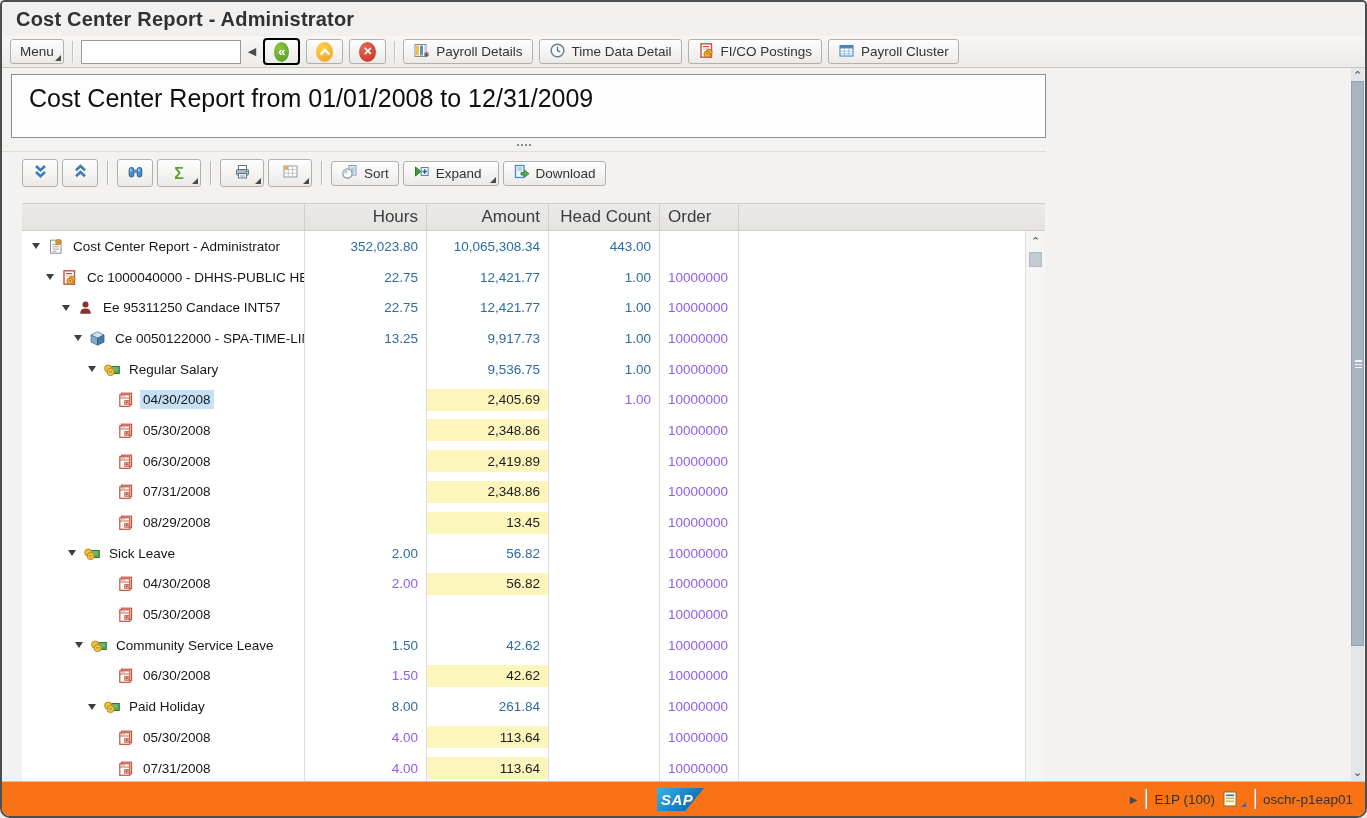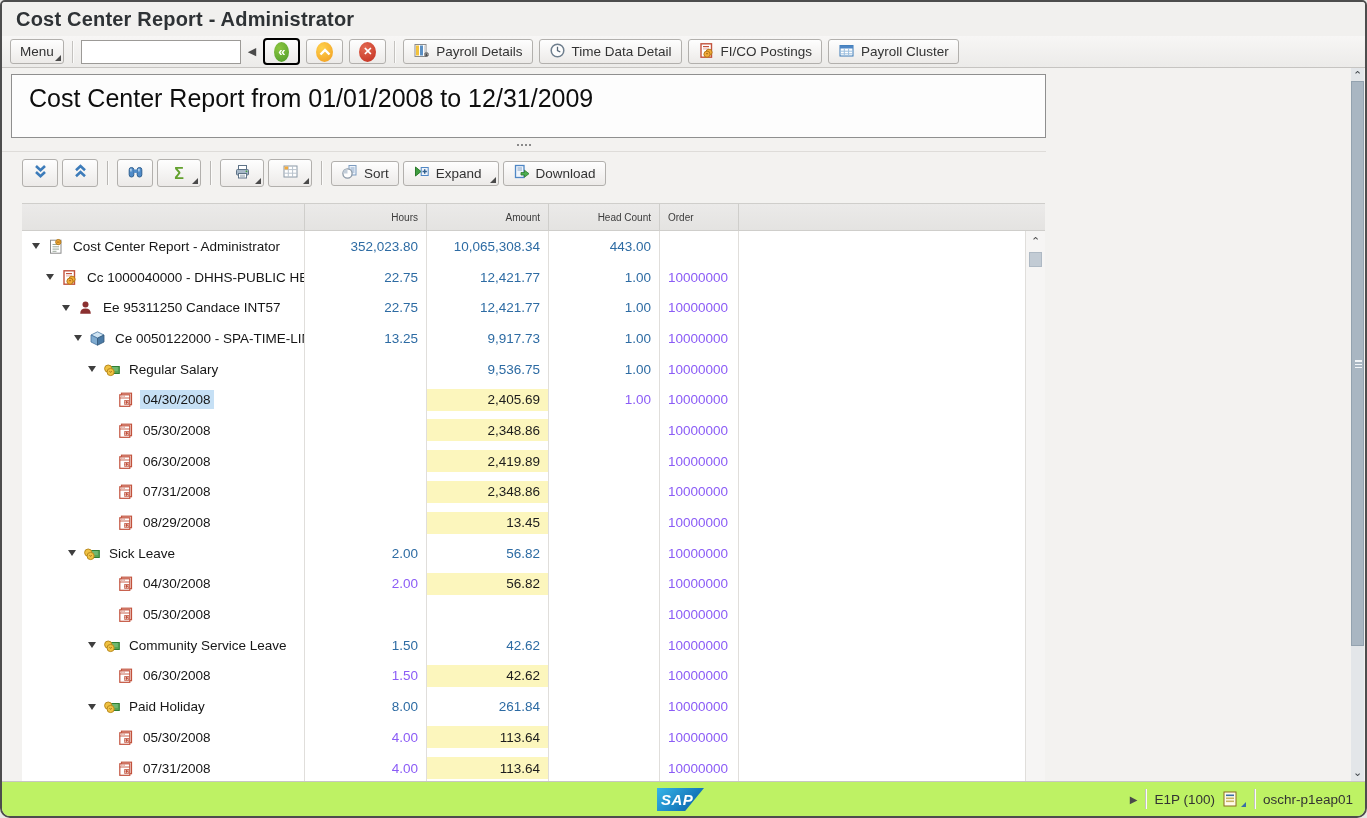--- a/index.html
+++ b/index.html
@@ -56,21 +56,21 @@
   .apptb { position:absolute; left:20px; top:90px; height:30px; display:flex; align-items:center; gap:4px; }
   .ibtn { width:36px; height:28px; justify-content:center; padding:0; }
   .ibtn.w44 { width:44px; }
   .asep { width:1px; height:24px; background:#b9b7b4; margin:0 5px; box-shadow:1px 0 0 #fbfbfa; }
 
   
   .table { position:absolute; left:20px; top:135px; width:1023px; bottom:0;
     background:#fff; overflow:hidden; }
   .thead { display:grid; grid-template-columns:283px 122px 122px 111px 79px 306px; height:28px;
     background:linear-gradient(#ebeae9,#e4e3e1); border-top:1px solid #cfcecb; border-bottom:1px solid #cfcecb; }
-  .thead .hc { display:flex; align-items:center; font-size:10px; color:#3c3c3c;
+  .thead .hc { display:flex; align-items:center; font-size:17px; color:#3c3c3c;
     border-right:1px solid #cfcecb; padding:0 8px; }
   .thead .hc.num { justify-content:flex-end; }
   .thead .hc:last-child { border-right:0; }
   .tbody { position:relative; }
   .trow { display:grid; grid-template-columns:283px 122px 122px 111px 79px 286px; height:30.7px; }
   .tc { display:flex; align-items:center; border-right:1px solid #e0dedb; overflow:hidden; }
   .band { flex:1; height:22px; display:flex; align-items:center; padding:0 8px;
     font-size:13.5px; justify-content:flex-end; white-space:nowrap; }
   .band.left { justify-content:flex-start; }
   .total .band { color:#2d6ba3; }
@@ -94,21 +94,21 @@
   .vscroll-win { position:absolute; right:1px; top:0; bottom:0; width:13px; background:#e3e6e9; }
   .vscroll-win .arr { position:absolute; left:0; width:13px; text-align:center; color:#3f4449; font-size:11px; }
   .vscroll-win .arr.up { top:1px; }
   .vscroll-win .arr.down { bottom:2px; }
   .vscroll-win .thumb { position:absolute; left:0; top:13px; width:13px; height:565px;
     background:#a9b6c2; border:1px solid #93a2af; }
   .vscroll-win .grip { position:absolute; left:3px; top:50%; margin-top:-5px; width:7px; }
   .vscroll-win .grip i { display:block; height:1.5px; background:#f2f5f8; margin:1.8px 0; }
 
   
-  .statusbar { height:35px; background:#bef264; border-top:1px solid #c8c6c3;
+  .statusbar { height:35px; background:#f97316; border-top:1px solid #c8c6c3;
     display:flex; align-items:center; position:relative; }
   .saplogo { position:absolute; left:655px; top:6px; width:47px; height:23px;
     background:linear-gradient(135deg,#35b5e8 0%,#1273b8 70%,#0c5a9c 100%);
     clip-path:polygon(0 0,100% 0,60% 100%,0 100%);
     color:#fff; font-weight:700; font-style:italic; font-size:15px;
     display:flex; align-items:center; padding-left:4px; letter-spacing:.5px; }
   .statusright { position:absolute; right:12px; display:flex; align-items:center; gap:8px;
     font-size:13.5px; color:#333; }
   .statusright .play { color:#4a4a4a; font-size:10px; }
   .ssep { width:1px; height:20px; background:#c4c2bf; box-shadow:1px 0 0 #fbfbfa; }
@@ -662,21 +662,21 @@
             </div>
             <div class="tc plain">
               <span class="band"></span>
             </div>
             <div class="tc plain">
               <span class="band left">10000000</span>
             </div>
             <div class="tc" style="border-right: 0px;"></div>
           </div>
           <div class="trow">
-            <div class="treecell" style="padding-left: 63px;">
+            <div class="treecell" style="padding-left: 50px;">
               <span class="exp">
                 <span class="tri"></span>
               </span>
               <span class="nicon">
                 <svg width="17" height="17" viewBox="0 0 17 17">
                   <rect x="6.8" y="5.5" width="9.5" height="7" fill="#57a557" stroke="#2f7d32"></rect>
                   <path d="M8.3 7 h6.5 M8.3 9 h6.5" stroke="#8fd08f" stroke-width="0.9"></path>
                   <circle cx="5.2" cy="7.6" r="3.6" fill="#f0c242" stroke="#b98a1e"></circle>
                   <circle cx="7.6" cy="11" r="3.6" fill="#f0c242" stroke="#b98a1e"></circle>
                   <path d="M6.4 10.4 q1.2 1.6 2.4 0" stroke="#8f5c0d" fill="none" stroke-width="0.8"></path>

